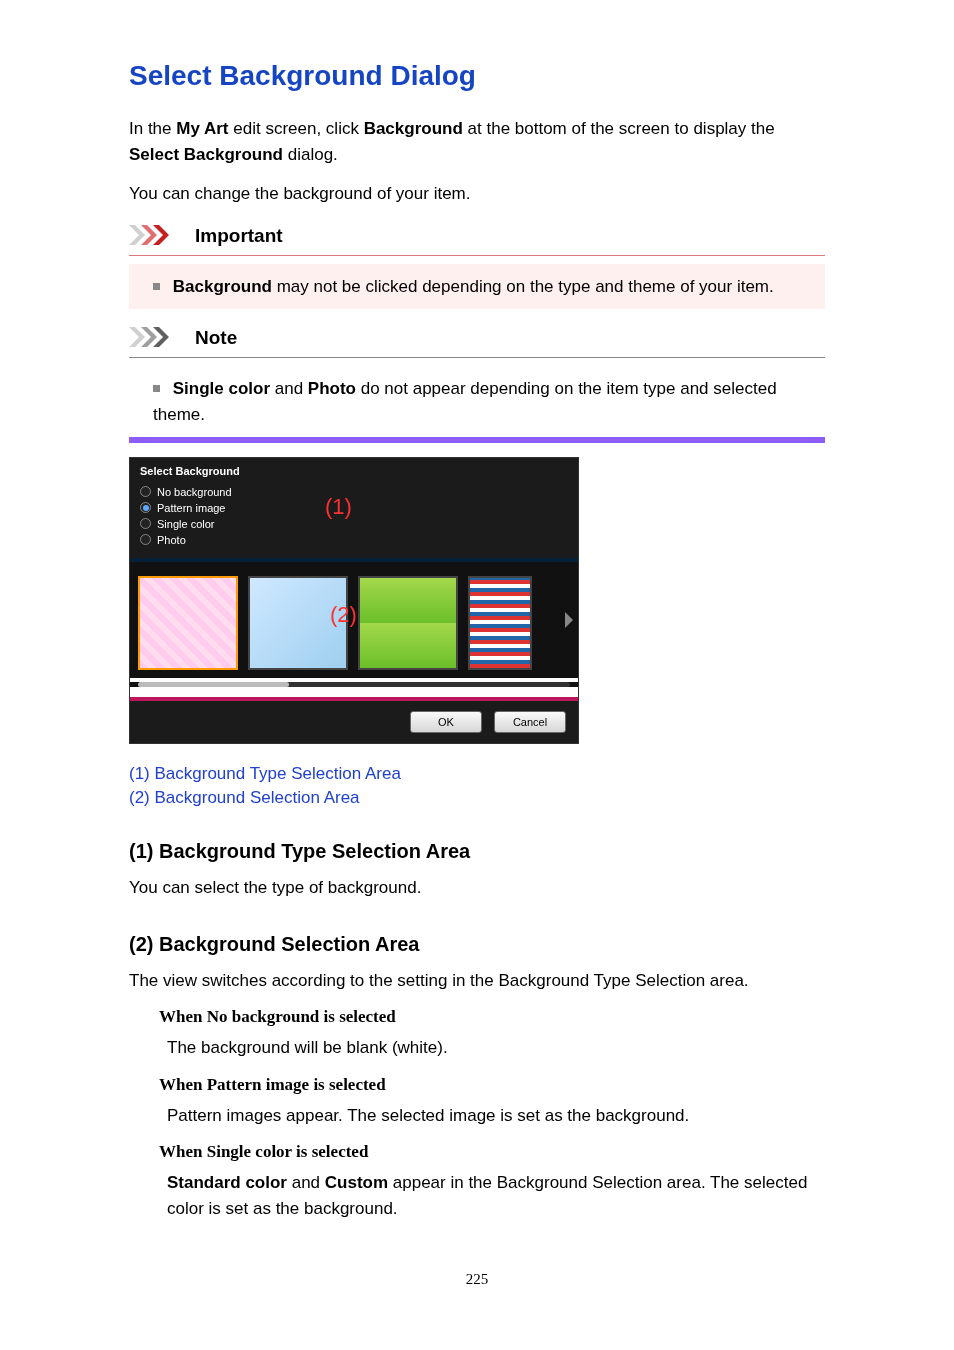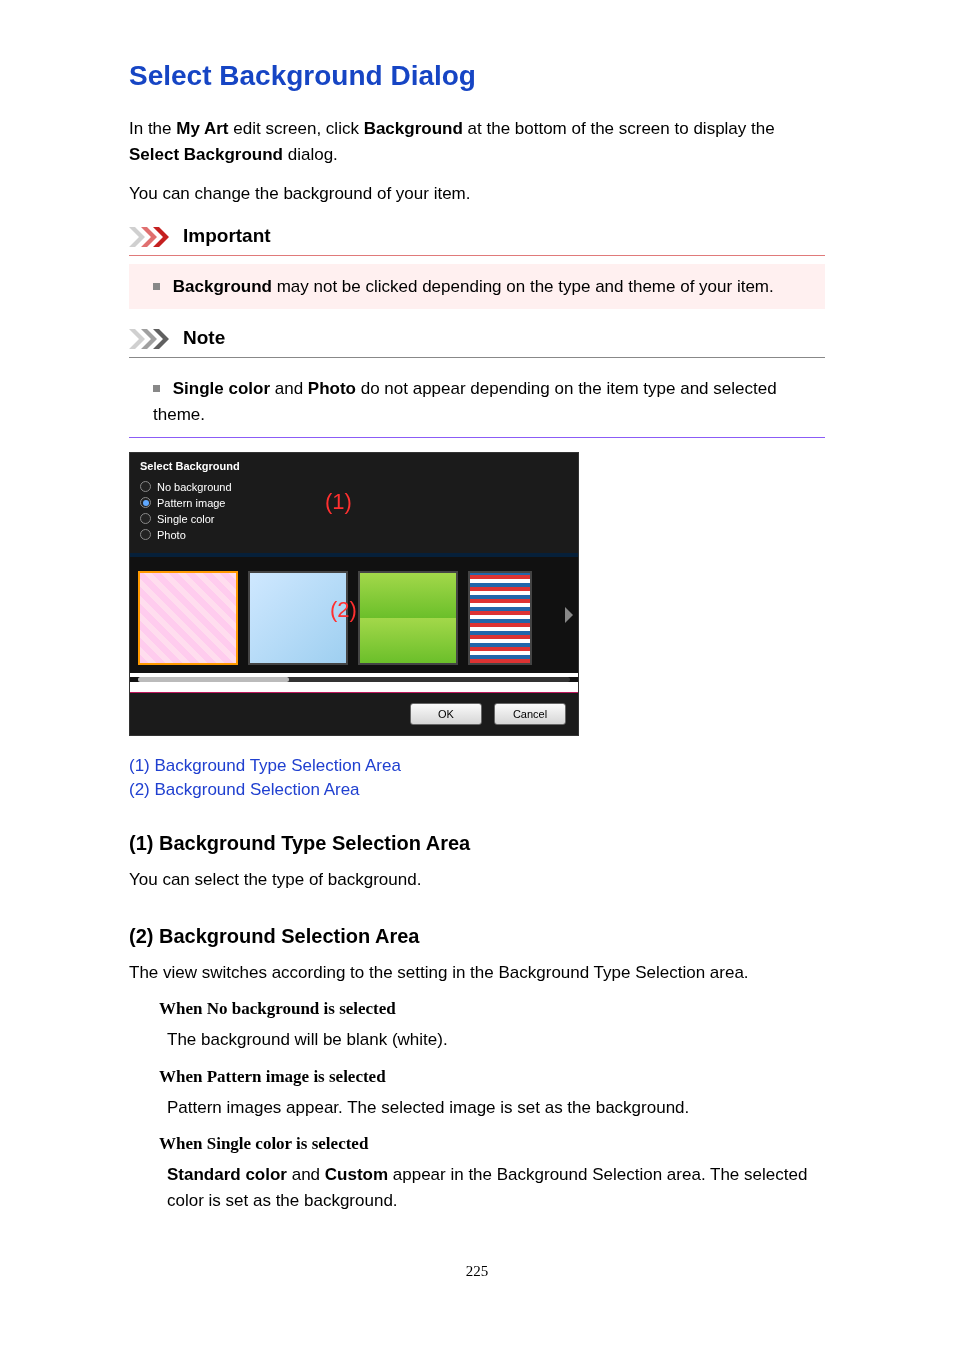--- a/index.html
+++ b/index.html
@@ -22,22 +22,22 @@
     margin: 0 0 24px 0;
   }
   p {
     font-size: 17px;
     line-height: 1.5;
     margin: 0 0 14px 0;
   }
   .bold { font-weight: bold; }
   .callout-label {
     display: flex;
-    align-items: flex-end;
-    gap: 8px;
+    align-items: flex-start;
+    gap: 20px;
     margin: 18px 0 8px 0;
   }
   .callout-label .label-text {
     font-size: 19px;
     font-weight: bold;
   }
   .chevrons {
     width: 46px;
     height: 20px;
     display: block;
@@ -57,21 +57,21 @@
   .note-hr {
     border: none;
     border-top: 1px solid #888;
     margin: 0 0 8px 0;
   }
   .note-box {
     padding: 10px 12px 10px 24px;
     margin: 0 0 14px 0;
     font-size: 17px;
     line-height: 1.5;
-    border-bottom: 1px solid #8b5cf6;
+    border-bottom: 6px solid #8b5cf6;
   }
   .sq-bullet {
     display: inline-block;
     width: 7px;
     height: 7px;
     background: #888;
     margin-right: 8px;
     vertical-align: middle;
     position: relative;
     top: -1px;
@@ -167,21 +167,21 @@
     width:35%; height:100%;
     background:#bbb;
     border-radius:3px;
   }
   .shot-btns {
     background:#1b1b1b;
     display:flex;
     justify-content:flex-end;
     gap:12px;
     padding:10px 12px;
-    border-top:1px solid #be185d;
+    border-top:4px solid #be185d;
   }
   .shot-btn {
     font-size:11px;
     background: linear-gradient(#fafafa,#d6d6d6);
     border:1px solid #666;
     border-radius:3px;
     padding:4px 0;
     width:70px;
     text-align:center;
   }

